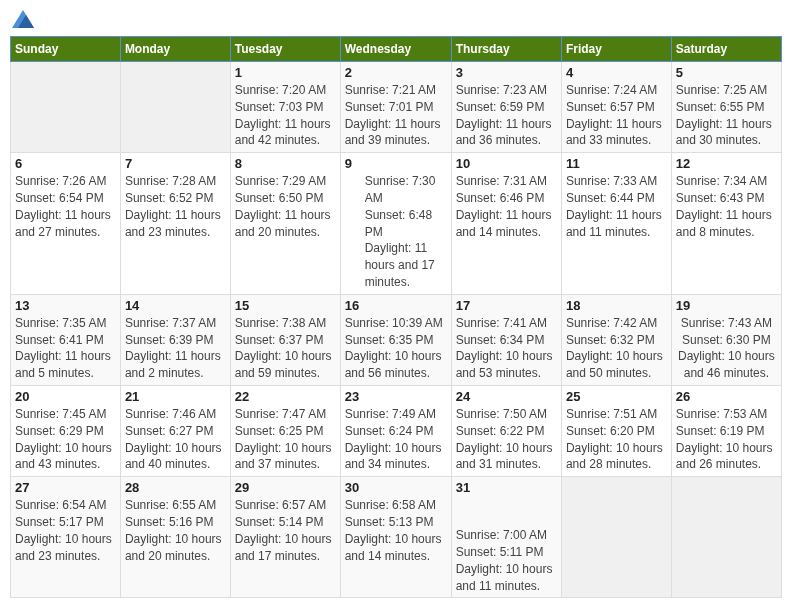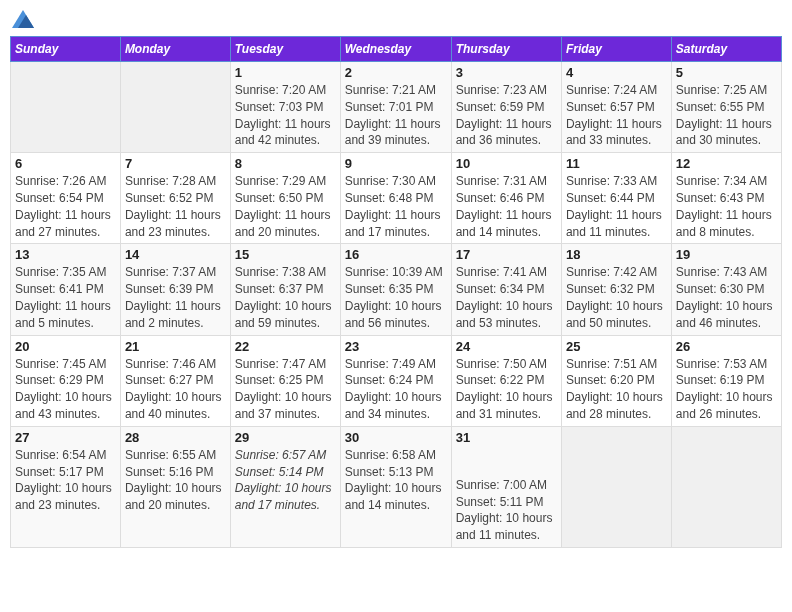--- a/index.html
+++ b/index.html
@@ -52,23 +52,22 @@
     .location {
       font-size: 14px;
       color: #555;
     }
     table {
       width: 100%;
       border-collapse: collapse;
       font-size: 11px;
     }
     thead tr {
-      background-color: #6d28d9;
+      background-color: #4d7c0f;
       color: #fff;
-      font-style: italic;
     }
     thead th {
       padding: 5px 4px;
       text-align: left;
       font-size: 12px;
       font-weight: bold;
       border: 1px solid #5a8dd5;
     }
     tbody tr {
       border: 1px solid #ccc;
@@ -183,21 +182,21 @@
 Daylight: 11 hours and 23 minutes.</div>
         </td>
         <td>
           <span class="day-num">8</span>
           <div class="day-info" style="white-space: pre-line;">Sunrise: 7:29 AM
 Sunset: 6:50 PM
 Daylight: 11 hours and 20 minutes.</div>
         </td>
         <td>
           <span class="day-num">9</span>
-          <div class="day-info" style="white-space: pre-line;">Sunrise: 7:30 AM
+          <div class="day-info" style="white-space: pre-line; margin-left: 20px;">Sunrise: 7:30 AM
 Sunset: 6:48 PM
 Daylight: 11 hours and 17 minutes.</div>
         </td>
         <td>
           <span class="day-num">10</span>
           <div class="day-info" style="white-space: pre-line;">Sunrise: 7:31 AM
 Sunset: 6:46 PM
 Daylight: 11 hours and 14 minutes.</div>
         </td>
         <td>
@@ -245,21 +244,21 @@
 Daylight: 10 hours and 53 minutes.</div>
         </td>
         <td>
           <span class="day-num">18</span>
           <div class="day-info" style="white-space: pre-line;">Sunrise: 7:42 AM
 Sunset: 6:32 PM
 Daylight: 10 hours and 50 minutes.</div>
         </td>
         <td>
           <span class="day-num">19</span>
-          <div class="day-info" style="white-space: pre-line;">Sunrise: 7:43 AM
+          <div class="day-info" style="white-space: pre-line; text-align: center;">Sunrise: 7:43 AM
 Sunset: 6:30 PM
 Daylight: 10 hours and 46 minutes.</div>
         </td>
       </tr>
       <tr>
         <td>
           <span class="day-num">20</span>
           <div class="day-info" style="white-space: pre-line;">Sunrise: 7:45 AM
 Sunset: 6:29 PM
 Daylight: 10 hours and 43 minutes.</div>
@@ -309,21 +308,21 @@
 Daylight: 10 hours and 23 minutes.</div>
         </td>
         <td>
           <span class="day-num">28</span>
           <div class="day-info" style="white-space: pre-line;">Sunrise: 6:55 AM
 Sunset: 5:16 PM
 Daylight: 10 hours and 20 minutes.</div>
         </td>
         <td>
           <span class="day-num">29</span>
-          <div class="day-info" style="white-space: pre-line; font-style: italic;">Sunrise: 6:57 AM
+          <div class="day-info" style="white-space: pre-line;">Sunrise: 6:57 AM
 Sunset: 5:14 PM
 Daylight: 10 hours and 17 minutes.</div>
         </td>
         <td>
           <span class="day-num">30</span>
           <div class="day-info" style="white-space: pre-line;">Sunrise: 6:58 AM
 Sunset: 5:13 PM
 Daylight: 10 hours and 14 minutes.</div>
         </td>
         <td>

